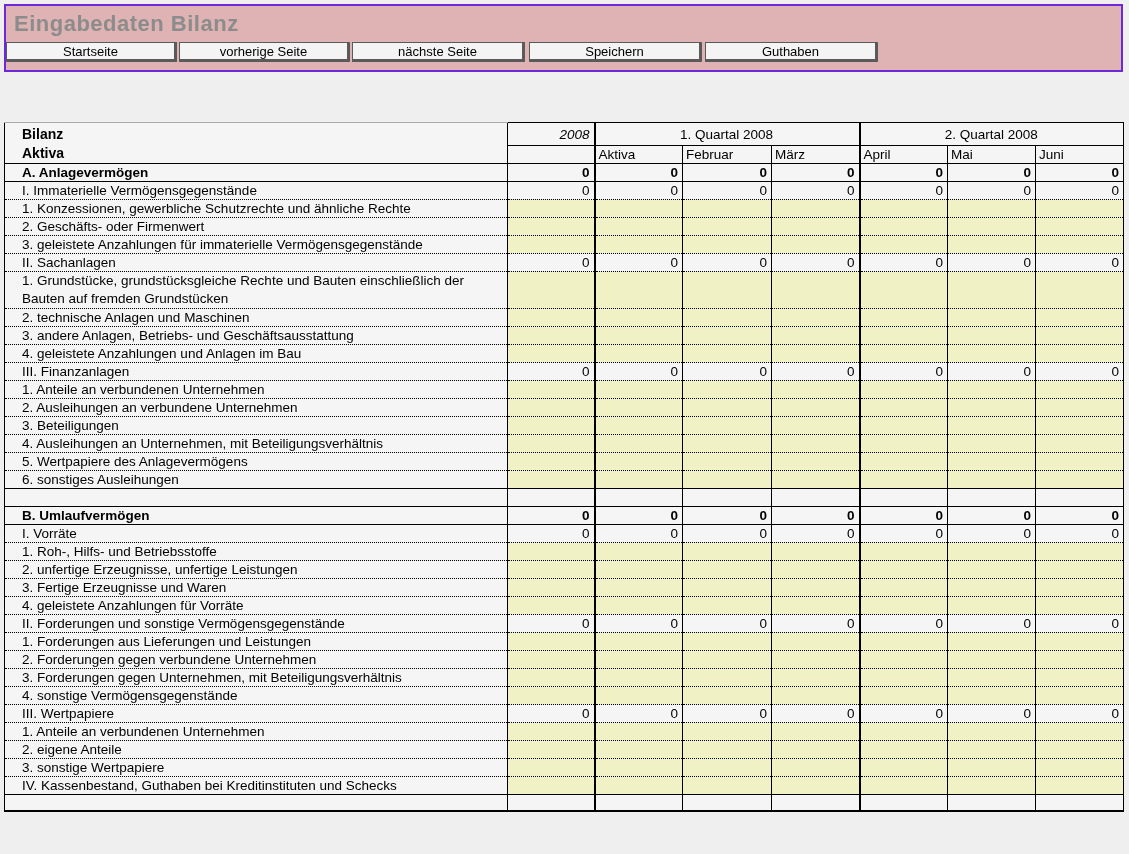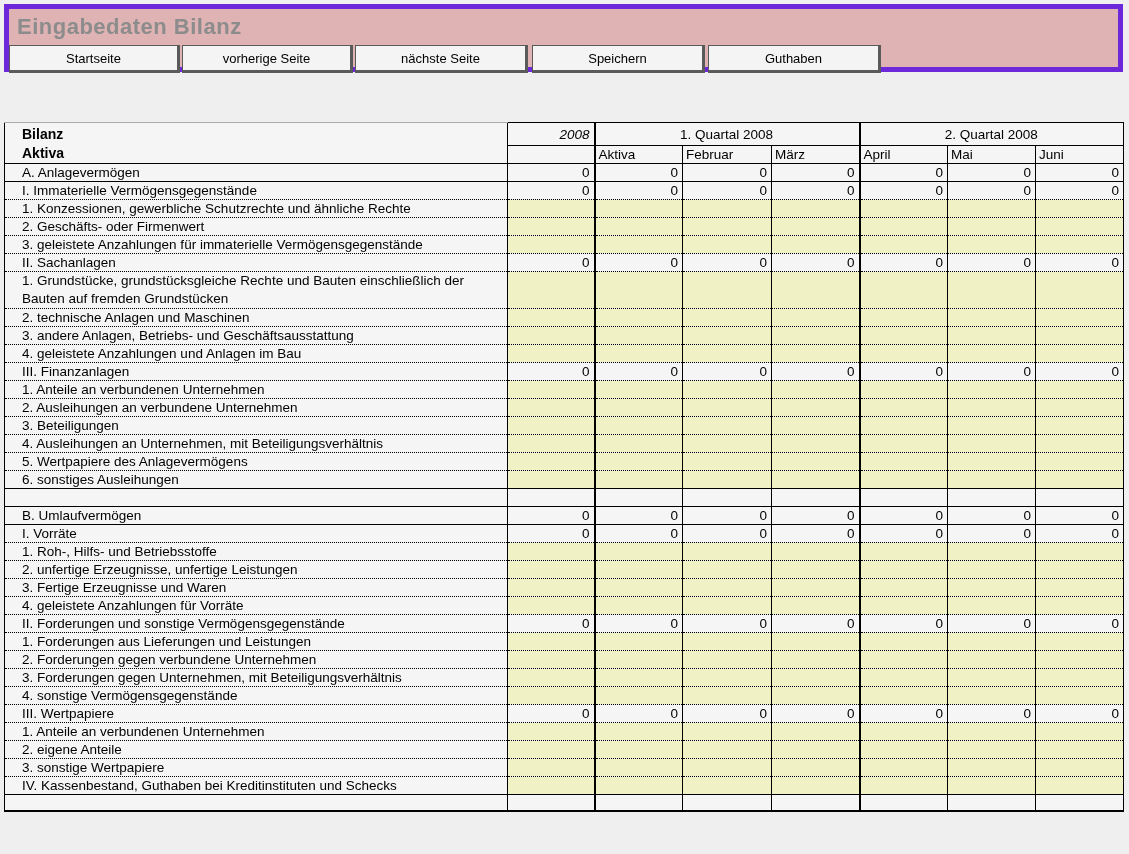--- a/index.html
+++ b/index.html
@@ -2,28 +2,28 @@
 <html><head>
 <meta charset="utf-8">
 <style>
   * { margin:0; padding:0; box-sizing:border-box; }
   html,body { width:1129px; height:854px; overflow:hidden; }
   body { background:#efefef; font-family:"Liberation Sans", sans-serif; color:#000; }
 
   
   .panel {
     position:absolute; left:4px; top:4px; width:1119px; height:68px;
-    background:#dfb3b3; border:5px solid #6d28d9;
+    background:#dfb3b3; border:2px solid #6d28d9;
   }
   .app-title {
     position:absolute; left:8px; top:5px;
     font-size:22px; font-weight:bold; color:#8c8c8c; letter-spacing:.5px;
   }
   .btn {
-    position:absolute; top:36px; height:28px;
+    position:absolute; top:36px; height:20px;
     background:#f4f4f4; border:1px solid #5a5a5a;
     border-right:3px solid #5a5a5a; border-bottom:3px solid #5a5a5a;
     font-family:"Liberation Sans", sans-serif; font-size:13px; color:#000;
     display:flex; align-items:center; justify-content:center; cursor:pointer;
   }
   .btn:nth-of-type(1){ left:0px;   width:171px; }
   .btn:nth-of-type(2){ left:173px; width:171px; }
   .btn:nth-of-type(3){ left:346px; width:173px; }
   .btn:nth-of-type(4){ left:523px; width:173px; }
   .btn:nth-of-type(5){ left:699px; width:173px; }
@@ -44,21 +44,21 @@
   
   tr.hdr1 td { height:23px; }
   td.corner { border-top:1px solid #aaa; vertical-align:top; padding-top:2px;
               font-weight:bold; font-size:14px; line-height:19px; }
   td.h { border-top:1px solid #000; border-bottom:1px solid #000; }
   td.year-h  { text-align:right; padding-right:4px;font-style:italic; }
   td.quart-h { text-align:center; }
   td.month-h { text-align:left; padding-left:3px; }
 
   
-  tr.section td { font-weight:normal; border-top:1px solid #000; border-bottom:1px solid #000; }
+  tr.section td { font-weight:bold; border-top:1px solid #000; border-bottom:1px solid #000; }
   tr.subtotal td { border-bottom:1px dotted #000; }
   tr.input td { border-bottom:1px dotted #000; }
   tr.input td.val { background:#f1f1c6; }
   tr.blank td { border-top:1px solid #000; border-bottom:1px solid #000; }
   tr.tall td { height:37px; }
   tr.tall td.lbl { white-space:normal; line-height:18px; }
   tr.partial td { height:16px; border-bottom:2px solid #000; }
 </style>
 </head>
 <body>

